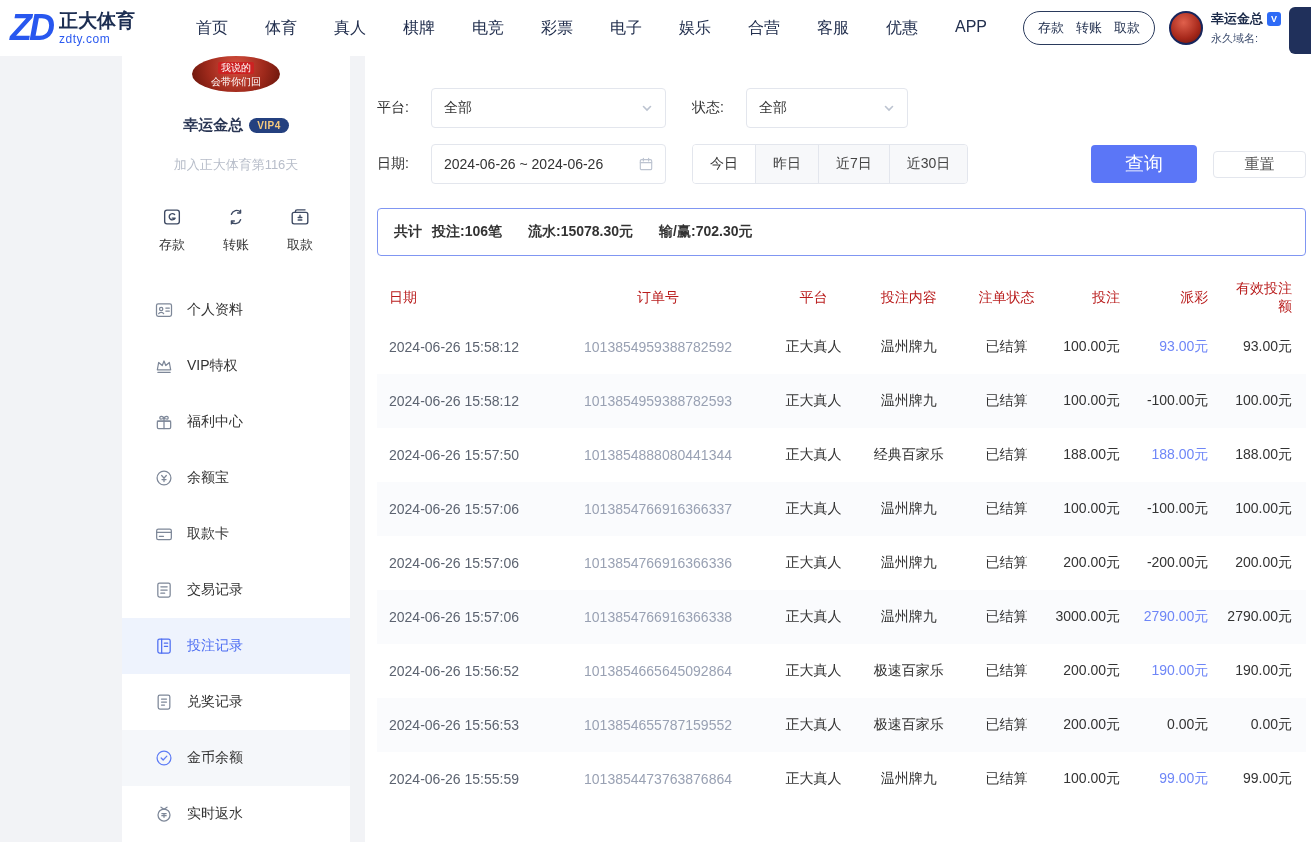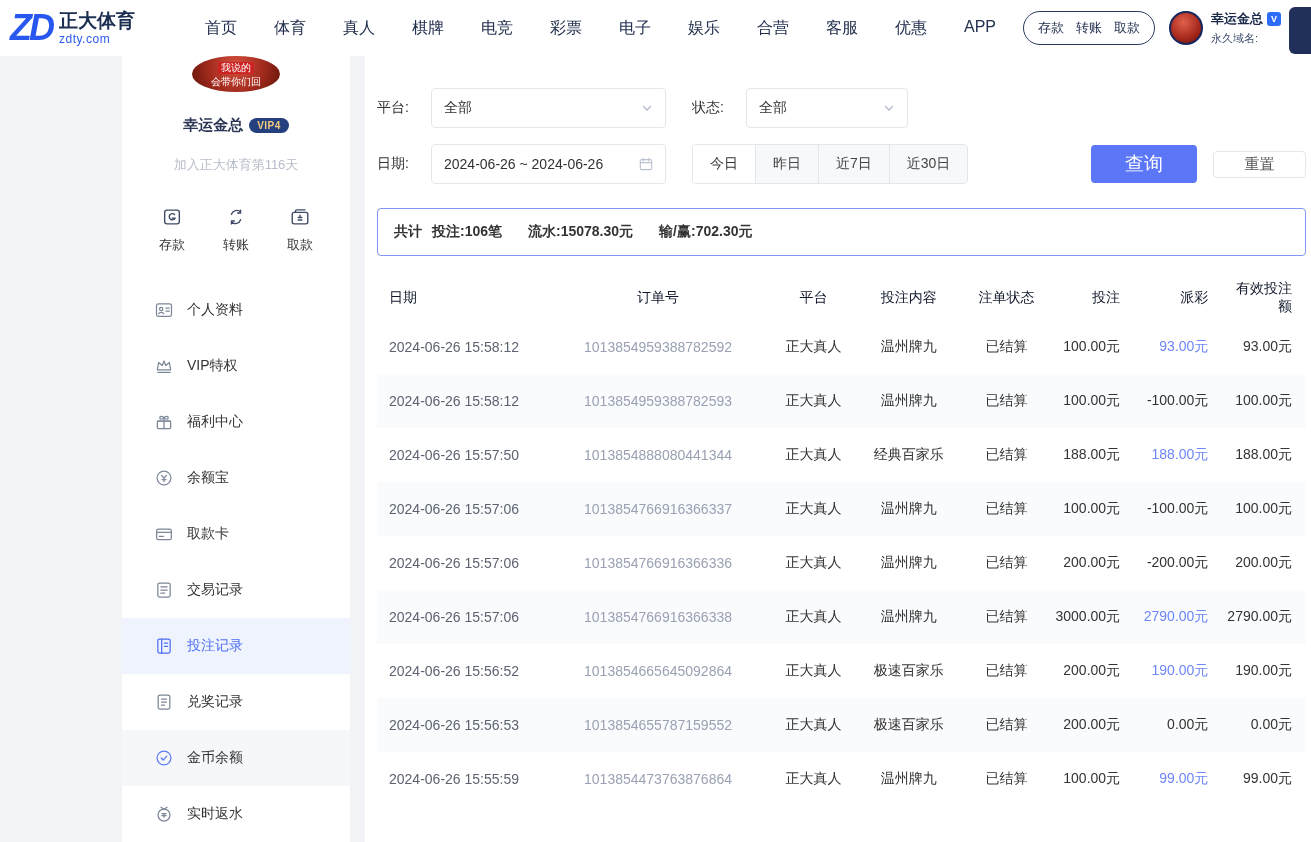--- a/index.html
+++ b/index.html
@@ -7,21 +7,21 @@
     width: 1311px; height: 842px; overflow: hidden;
     font-family: "Liberation Sans", "DejaVu Sans", sans-serif;
     background: #f2f3f6; color: #333;
   }
   
   .topbar { height: 56px; background: #fff; display: flex; align-items: center; padding-left: 10px; position: relative; }
   .brand { display: flex; align-items: center; gap: 7px; width: 176px; cursor: pointer; }
   .logo-mark { font-size: 36px; font-weight: 800; font-style: italic; line-height: 1; letter-spacing: -3px; color: #2857ef; }
   .brand-name { font-size: 19px; font-weight: 700; color: #1c2e52; line-height: 1.15; }
   .brand-domain { font-size: 12px; color: #2b5af0; letter-spacing: .5px; }
-  .topnav { display: flex; gap: 37px; margin-left: 19px; }
+  .topnav { display: flex; gap: 37px; margin-left: 10px; }
   .nav-item { font-size: 16px; color: #222f4e; cursor: pointer; white-space: nowrap; }
   .topbar-right { margin-left: auto; display: flex; align-items: center; gap: 14px; padding-right: 30px; }
   .quick-pill { border: 1px solid #2a3a5c; border-radius: 17px; padding: 7px 14px; display: flex; gap: 12px; font-size: 13px; color: #22304f; }
   .pill-link { cursor: pointer; }
   .user-chip { display: flex; align-items: center; gap: 8px; cursor: pointer; }
   .avatar-sm { width: 34px; height: 34px; border-radius: 50%; border: 2px solid #17265c;
     background: radial-gradient(circle at 42% 32%, #e0604c 0%, #a5271a 60%, #5e120a 100%); }
   .user-name-row { font-size: 13px; font-weight: 700; color: #1c2b4a; display: flex; align-items: center; gap: 4px; white-space: nowrap; }
   .badge-vip-sm { width: 14px; height: 14px; background: #2e6bf6; border-radius: 3px; color: #fff; font-size: 9px; font-weight: 700;
     display: inline-flex; align-items: center; justify-content: center; }
@@ -63,21 +63,21 @@
   .btn-primary { margin-left: auto; width: 106px; height: 38px; background: #5b76f7; color: #fff; font-size: 19px;
     border-radius: 4px; display: flex; align-items: center; justify-content: center; cursor: pointer; }
   .btn-reset { margin-left: 16px; width: 93px; height: 27px; background: #fff; border: 1px solid #e3e6ed; color: #555; font-size: 15px;
     border-radius: 4px; display: flex; align-items: center; justify-content: center; cursor: pointer; }
   .summary-bar { margin-top: 24px; height: 48px; border: 1px solid #8096f2; border-radius: 4px; background: #fff;
     display: flex; align-items: center; padding: 0 16px; font-size: 14px; font-weight: 600; color: #333; }
   .summary-bar .gap-sm { margin-left: 10px; }
   .summary-bar .gap-lg { margin-left: 26px; }
   .table { margin-top: 20px; }
   .thead, .tr { display: grid; grid-template-columns: 18% 24.5% 9% 11.5% 9.5% 9% 9.5% 9%; align-items: center; }
-  .thead { height: 44px; font-size: 14px; color: #0f172a; font-weight: 500; }
+  .thead { height: 44px; font-size: 14px; color: #b91c1c; font-weight: 500; }
   .tr { height: 54px; font-size: 14px; }
   .tr.striped { background: #fafbfd; }
   .t-left { text-align: left; padding-left: 12px; }
   .t-center { text-align: center; }
   .t-right { text-align: right; padding-right: 14px; }
   .td-date { color: #5c6370; }
   .td-order { color: #99a1b3; }
   .td-payout.pos { color: #6e86f7; }
 </style>
 </head>

